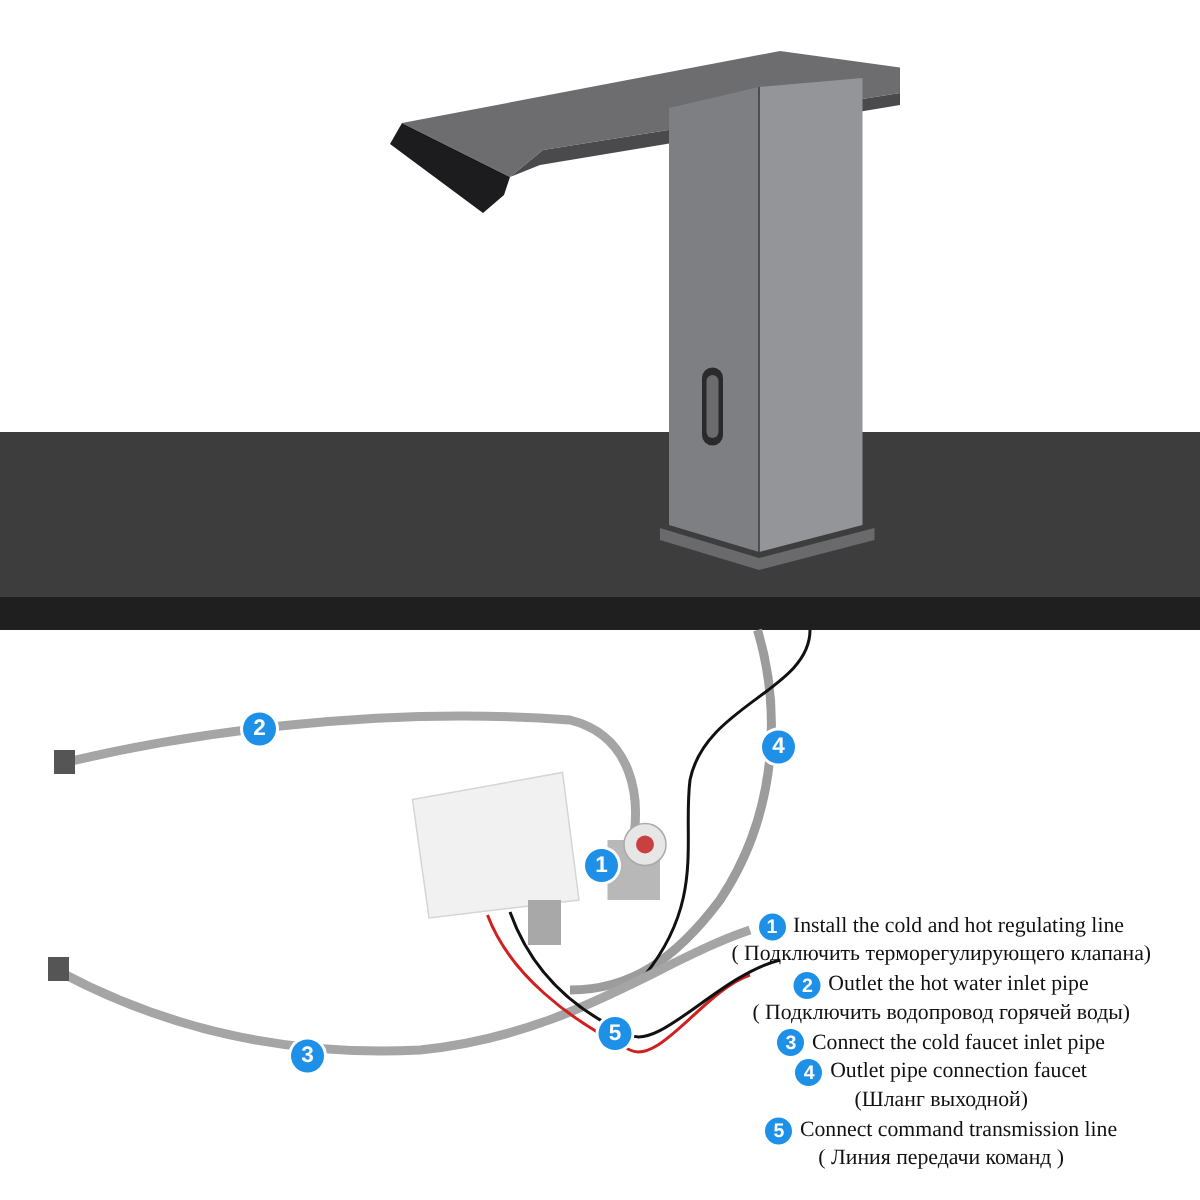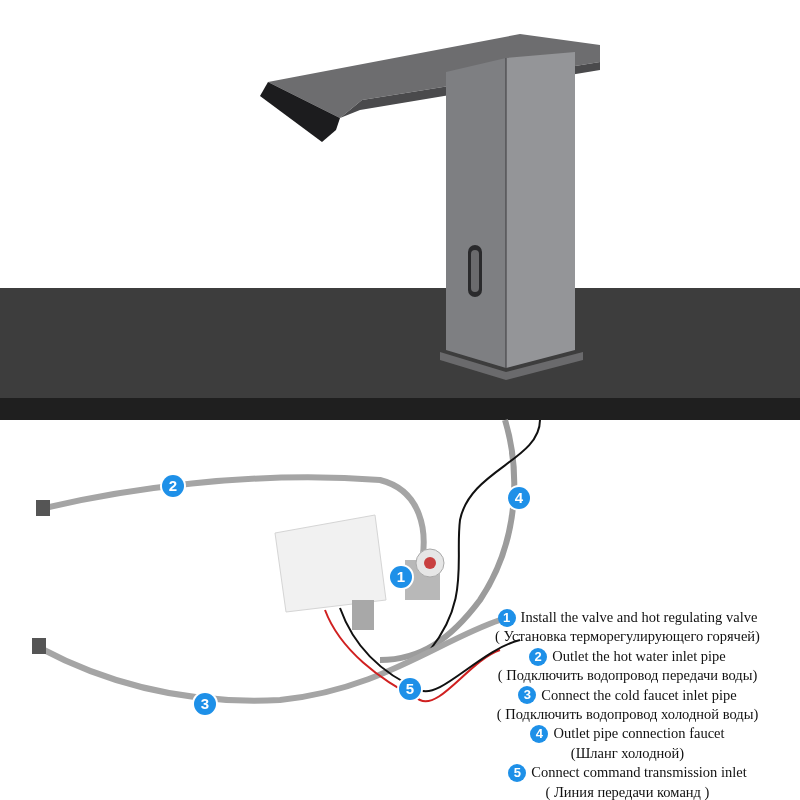--- a/index.html
+++ b/index.html
@@ -63,37 +63,36 @@
 
   <div class="badge" style="left:390px;top:566px;">1</div>
   <div class="badge" style="left:162px;top:475px;">2</div>
   <div class="badge" style="left:194px;top:693px;">3</div>
   <div class="badge" style="left:508px;top:487px;">4</div>
   <div class="badge" style="left:399px;top:678px;">5</div>
 
   <div class="legend">
     <div class="row">
         <span class="mini">1</span>
-        <span>Install the valve and hot regulating valve</span>
+        <span>Install the cold and hot regulating line</span>
       </div>
-    <div class="row ru">( Установка терморегулирующего горячей)</div>
+    <div class="row ru">( Подключить терморегулирующего клапана)</div>
     <div class="row">
         <span class="mini">2</span>
         <span>Outlet the hot water inlet pipe</span>
       </div>
-    <div class="row ru">( Подключить водопровод передачи воды)</div>
+    <div class="row ru">( Подключить водопровод горячей воды)</div>
     <div class="row">
         <span class="mini">3</span>
         <span>Connect the cold faucet inlet pipe</span>
       </div>
-    <div class="row ru">( Подключить водопровод холодной воды)</div>
     <div class="row">
         <span class="mini">4</span>
         <span>Outlet pipe connection faucet</span>
       </div>
-    <div class="row ru">(Шланг холодной)</div>
+    <div class="row ru">(Шланг выходной)</div>
     <div class="row">
         <span class="mini">5</span>
-        <span>Connect command transmission inlet</span>
+        <span>Connect command transmission line</span>
       </div>
     <div class="row ru">( Линия передачи команд )</div>
   </div>
 </div>
 
 </body></html>

